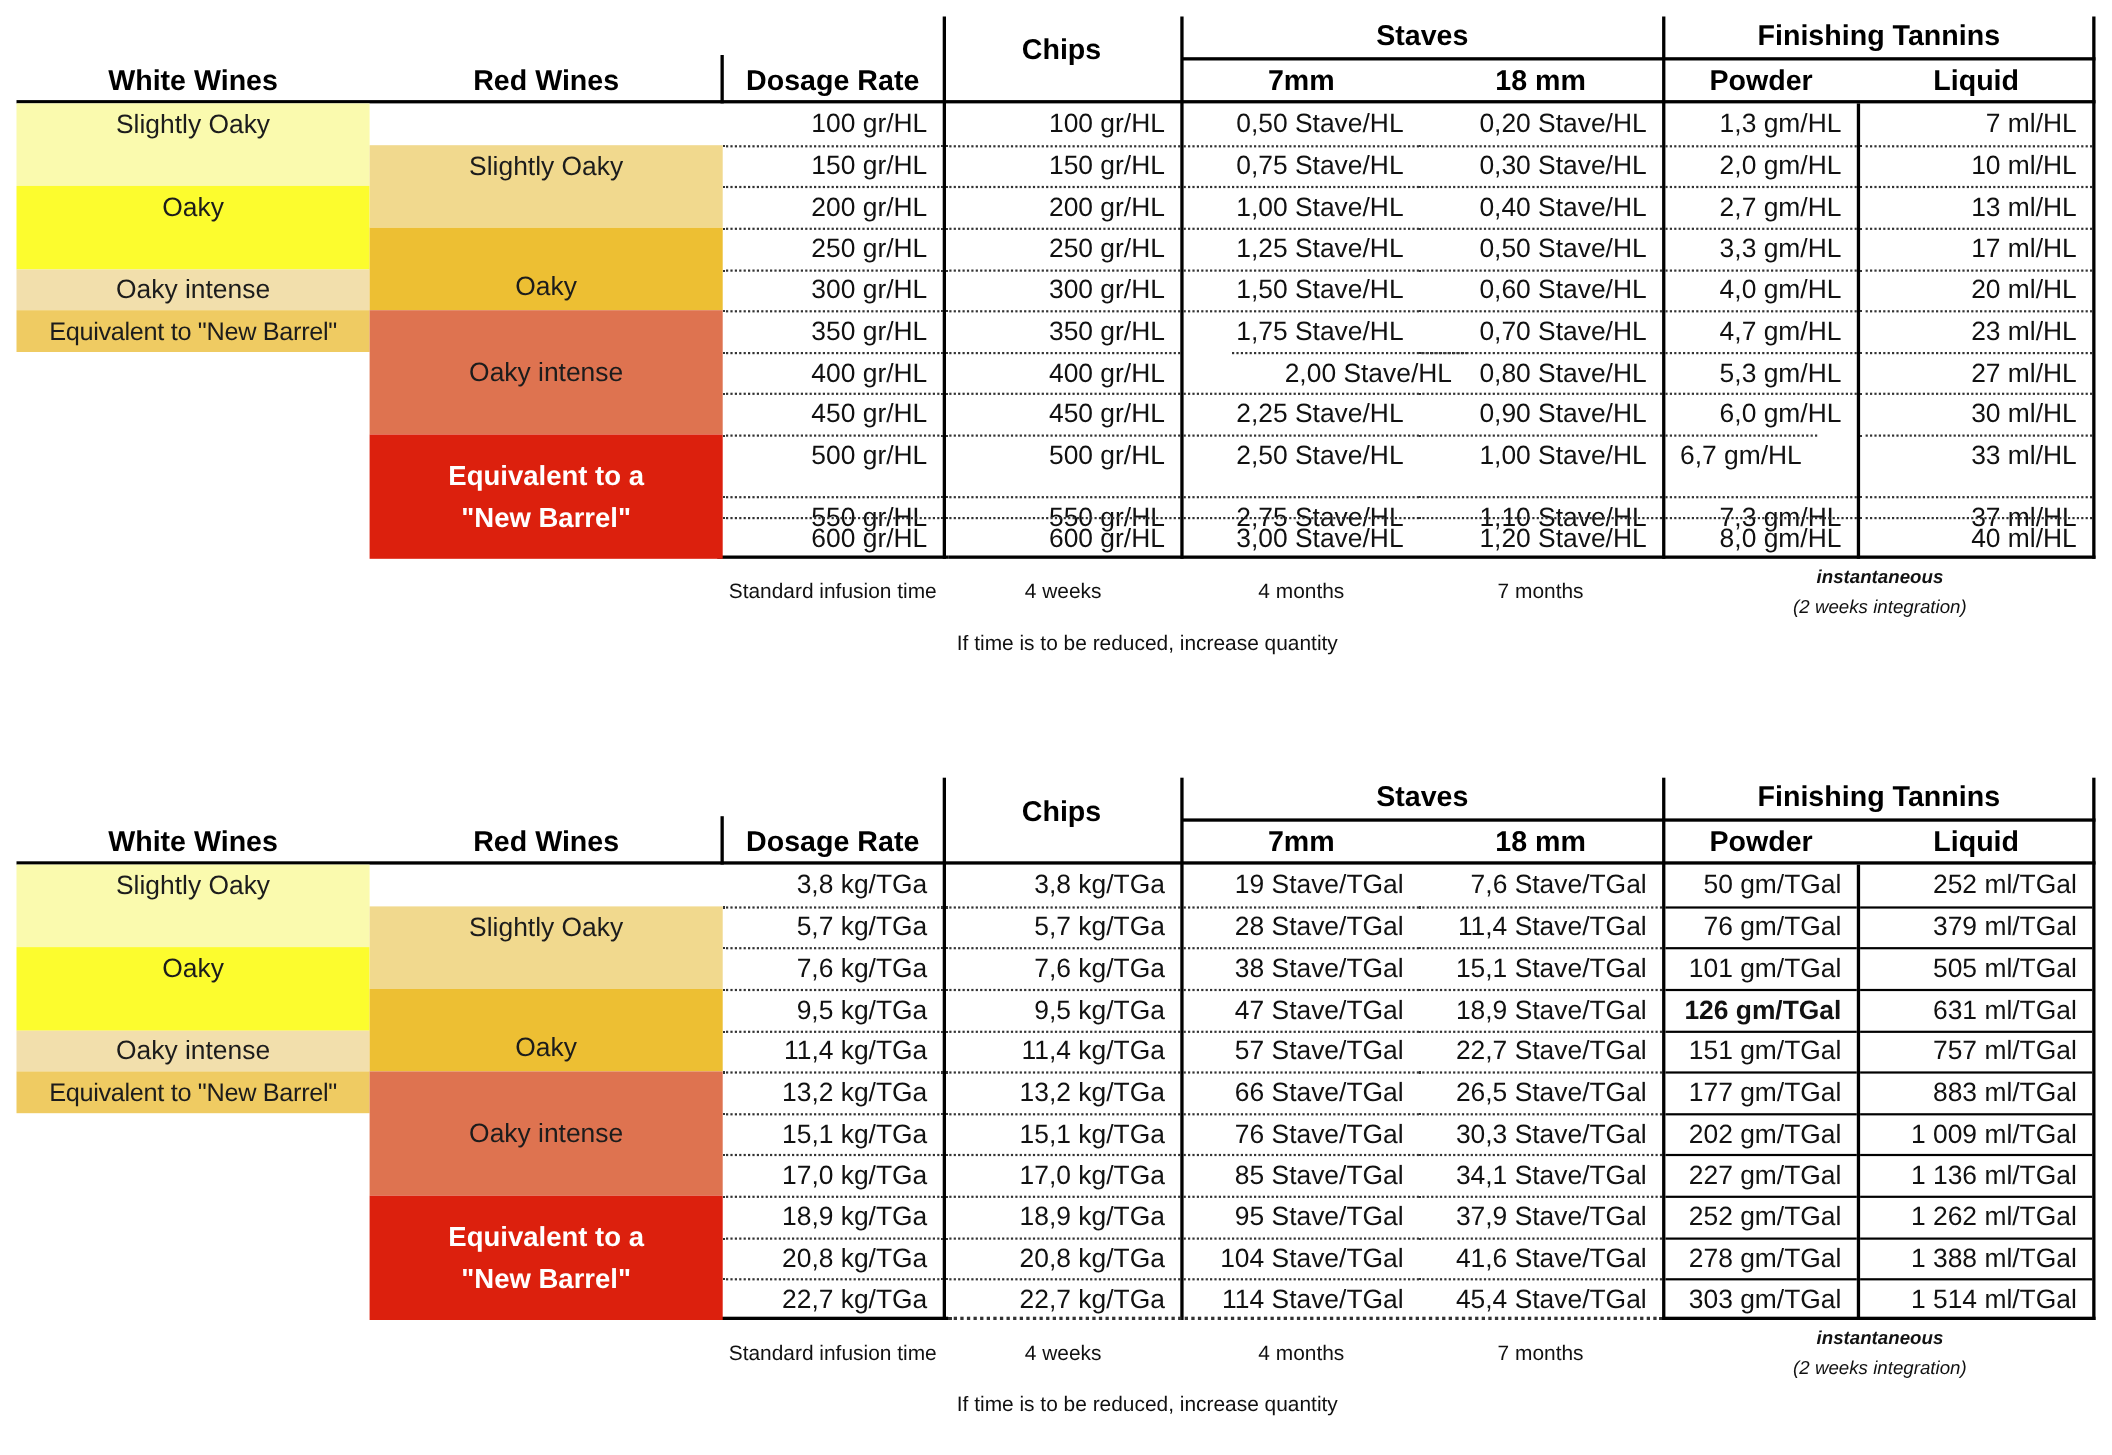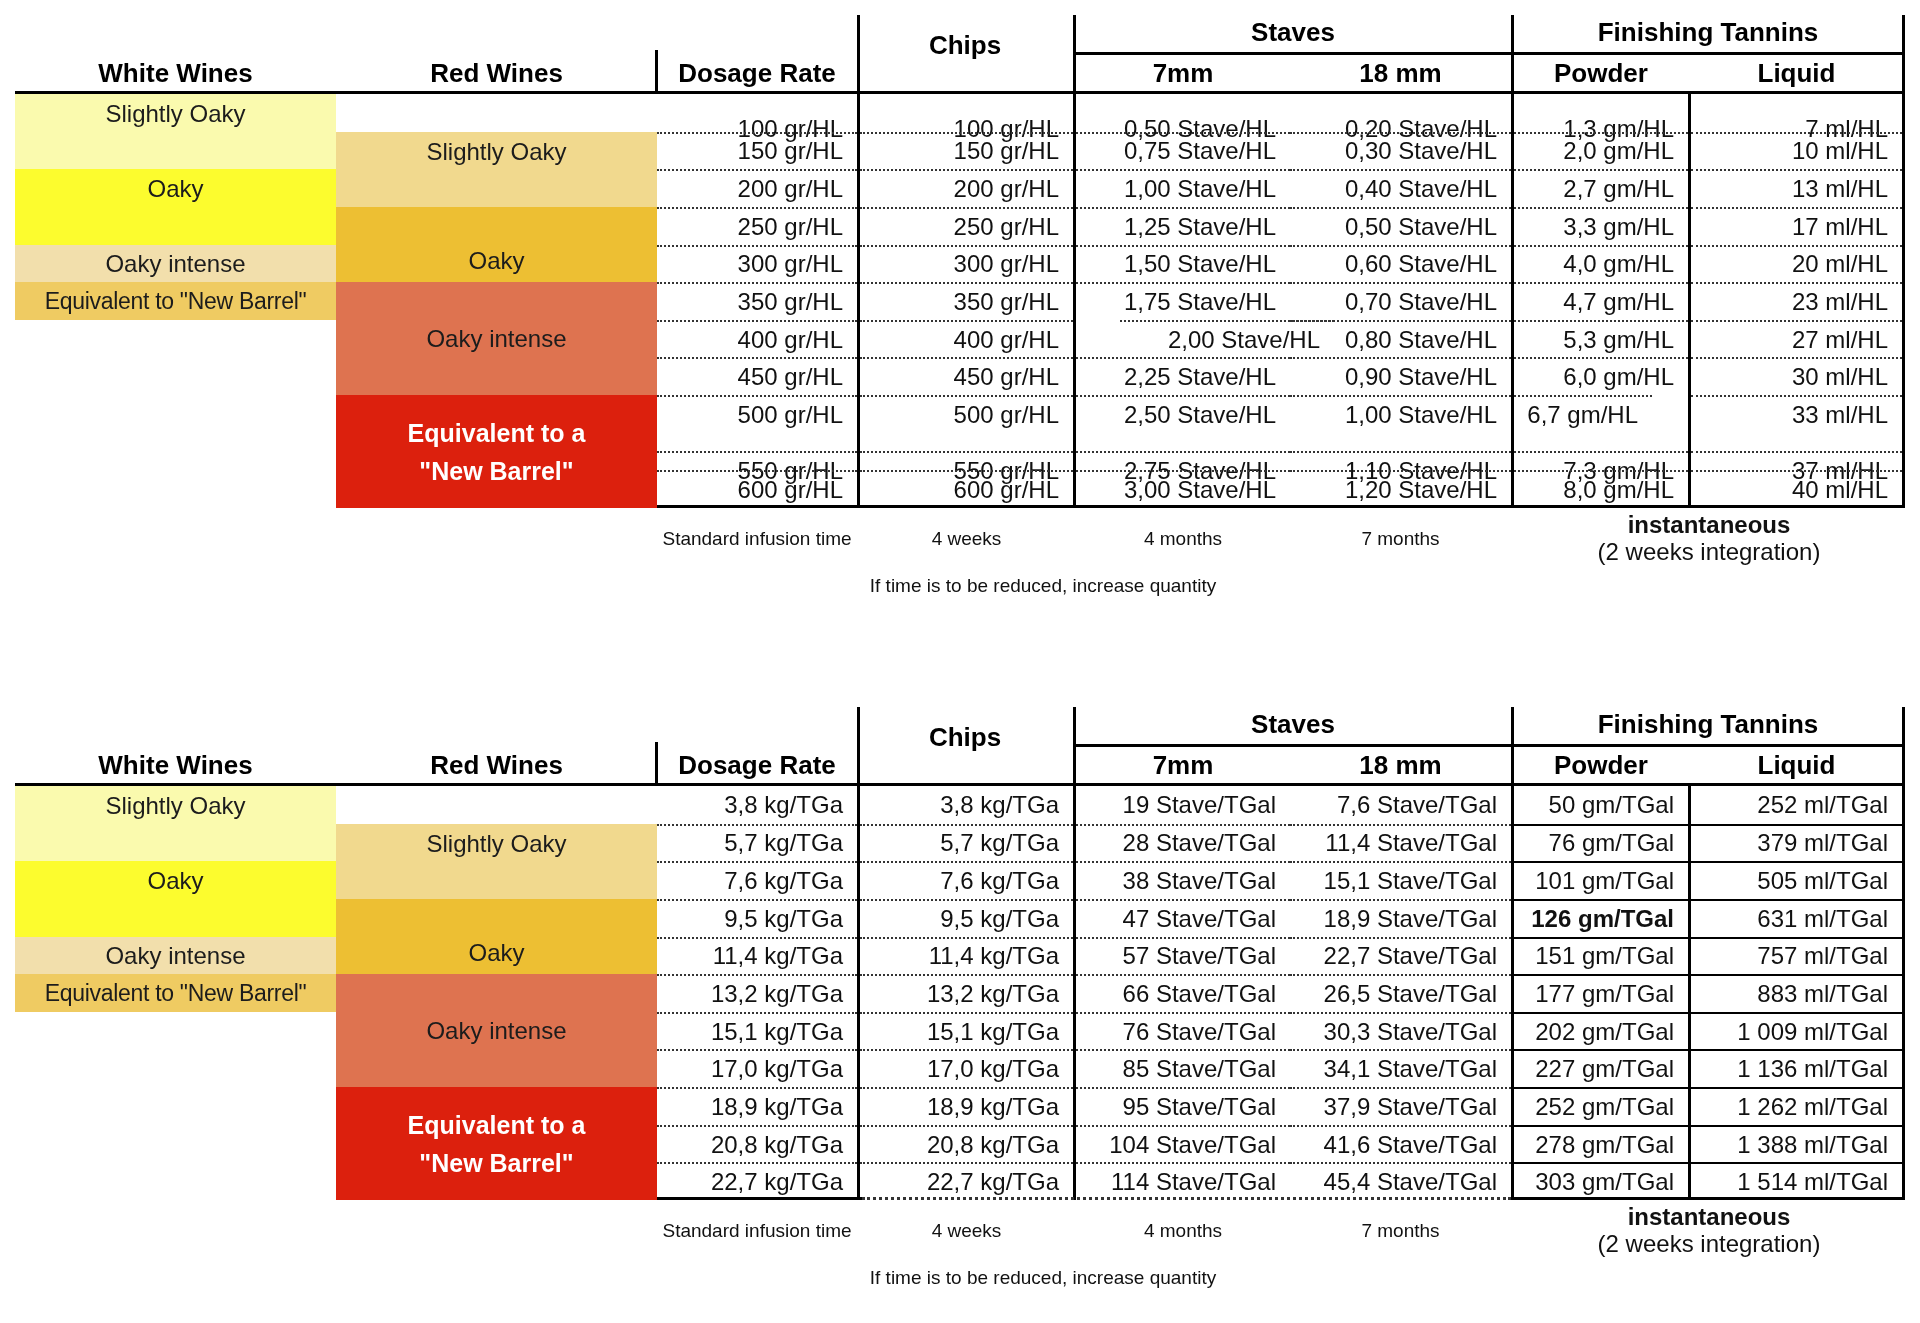--- a/index.html
+++ b/index.html
@@ -65,21 +65,21 @@
   .t2 .trow.sep .c4,.t2 .trow.sep .c5{border-top:2px solid #000;}
 
   
   .ft-label{position:absolute;top:524px;height:30px;display:flex;align-items:center;
             justify-content:center;font-size:19px;color:#111;white-space:nowrap;}
   .ft-standard{left:657px;width:200px;}
   .ft-chips   {left:860px;width:213px;}
   .ft-s7      {left:1076px;width:214px;}
   .ft-s18     {left:1290px;width:221px;}
   .ft-tannins{position:absolute;left:1514px;top:511px;width:390px;text-align:center;
-              font-size:24px;line-height:27px;color:#111;}
+              font-size:17px;line-height:27px;color:#111;font-style:italic;}
   .ft-tannins .b{font-weight:bold;display:block;}
   .ft-tannins .n{display:block;}
   .caption{position:absolute;left:743px;top:575px;width:600px;text-align:center;
            font-size:19px;color:#111;}
 </style>
 </head>
 <body>
 
 <div class="oak-table t1">
 
@@ -129,21 +129,21 @@
       <span>Oaky intense</span>
     </div>
   <div class="band r-eq" style="background: rgb(220, 32, 13);">
     <div class="lines">
       <span class="bl">Equivalent to a</span>
       <span class="bl">"New Barrel"</span>
     </div>
   </div>
 
   <div>
-      <div class="trow" style="top: 110px; height: 37.636px;">
+      <div class="trow" style="top: 94px; height: 37.636px;">
         <div class="cell c0" style="left: 657px; width: 200px;">100 gr/HL</div>
         <div class="cell c1" style="left: 860px; width: 213px;">100 gr/HL</div>
         <div class="cell c2" style="left: 1076px; width: 214px;">0,50 Stave/HL</div>
         <div class="cell c3" style="left: 1290px; width: 221px;">0,20 Stave/HL</div>
         <div class="cell c4" style="left: 1514px; width: 174px;">1,3 gm/HL</div>
         <div class="cell c5" style="left: 1691px; width: 211px;">7 ml/HL</div>
       </div>
       <div class="trow sep" style="top: 131.636px; height: 37.636px;">
         <div class="cell c0" style="left: 657px; width: 200px;">150 gr/HL</div>
         <div class="cell c1" style="left: 860px; width: 213px;">150 gr/HL</div>

